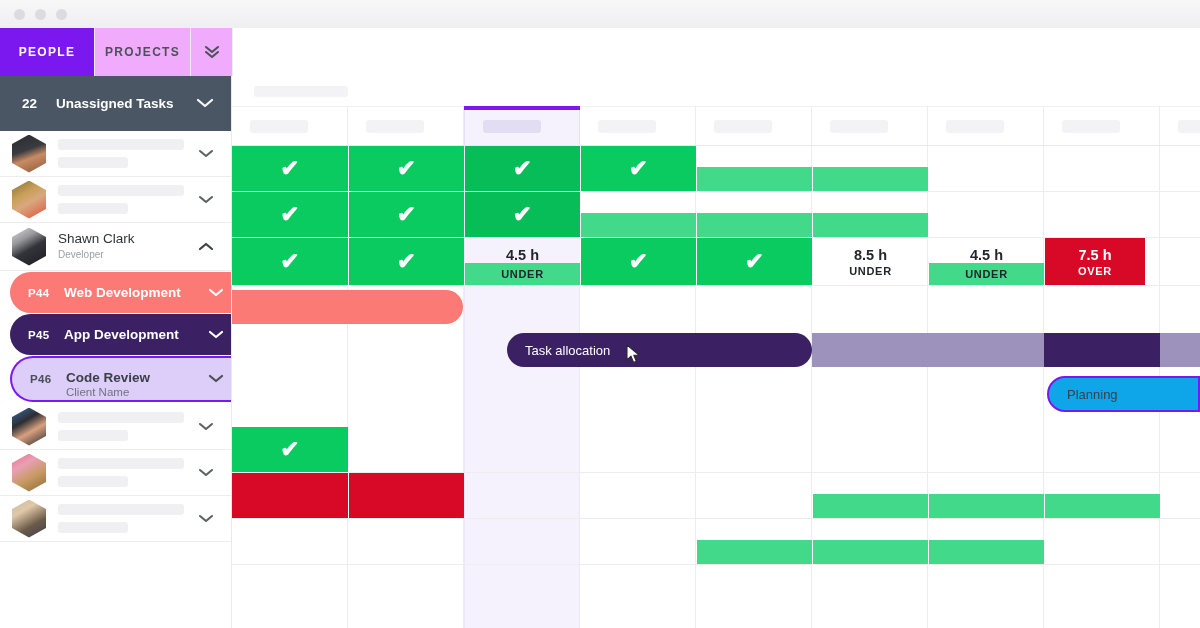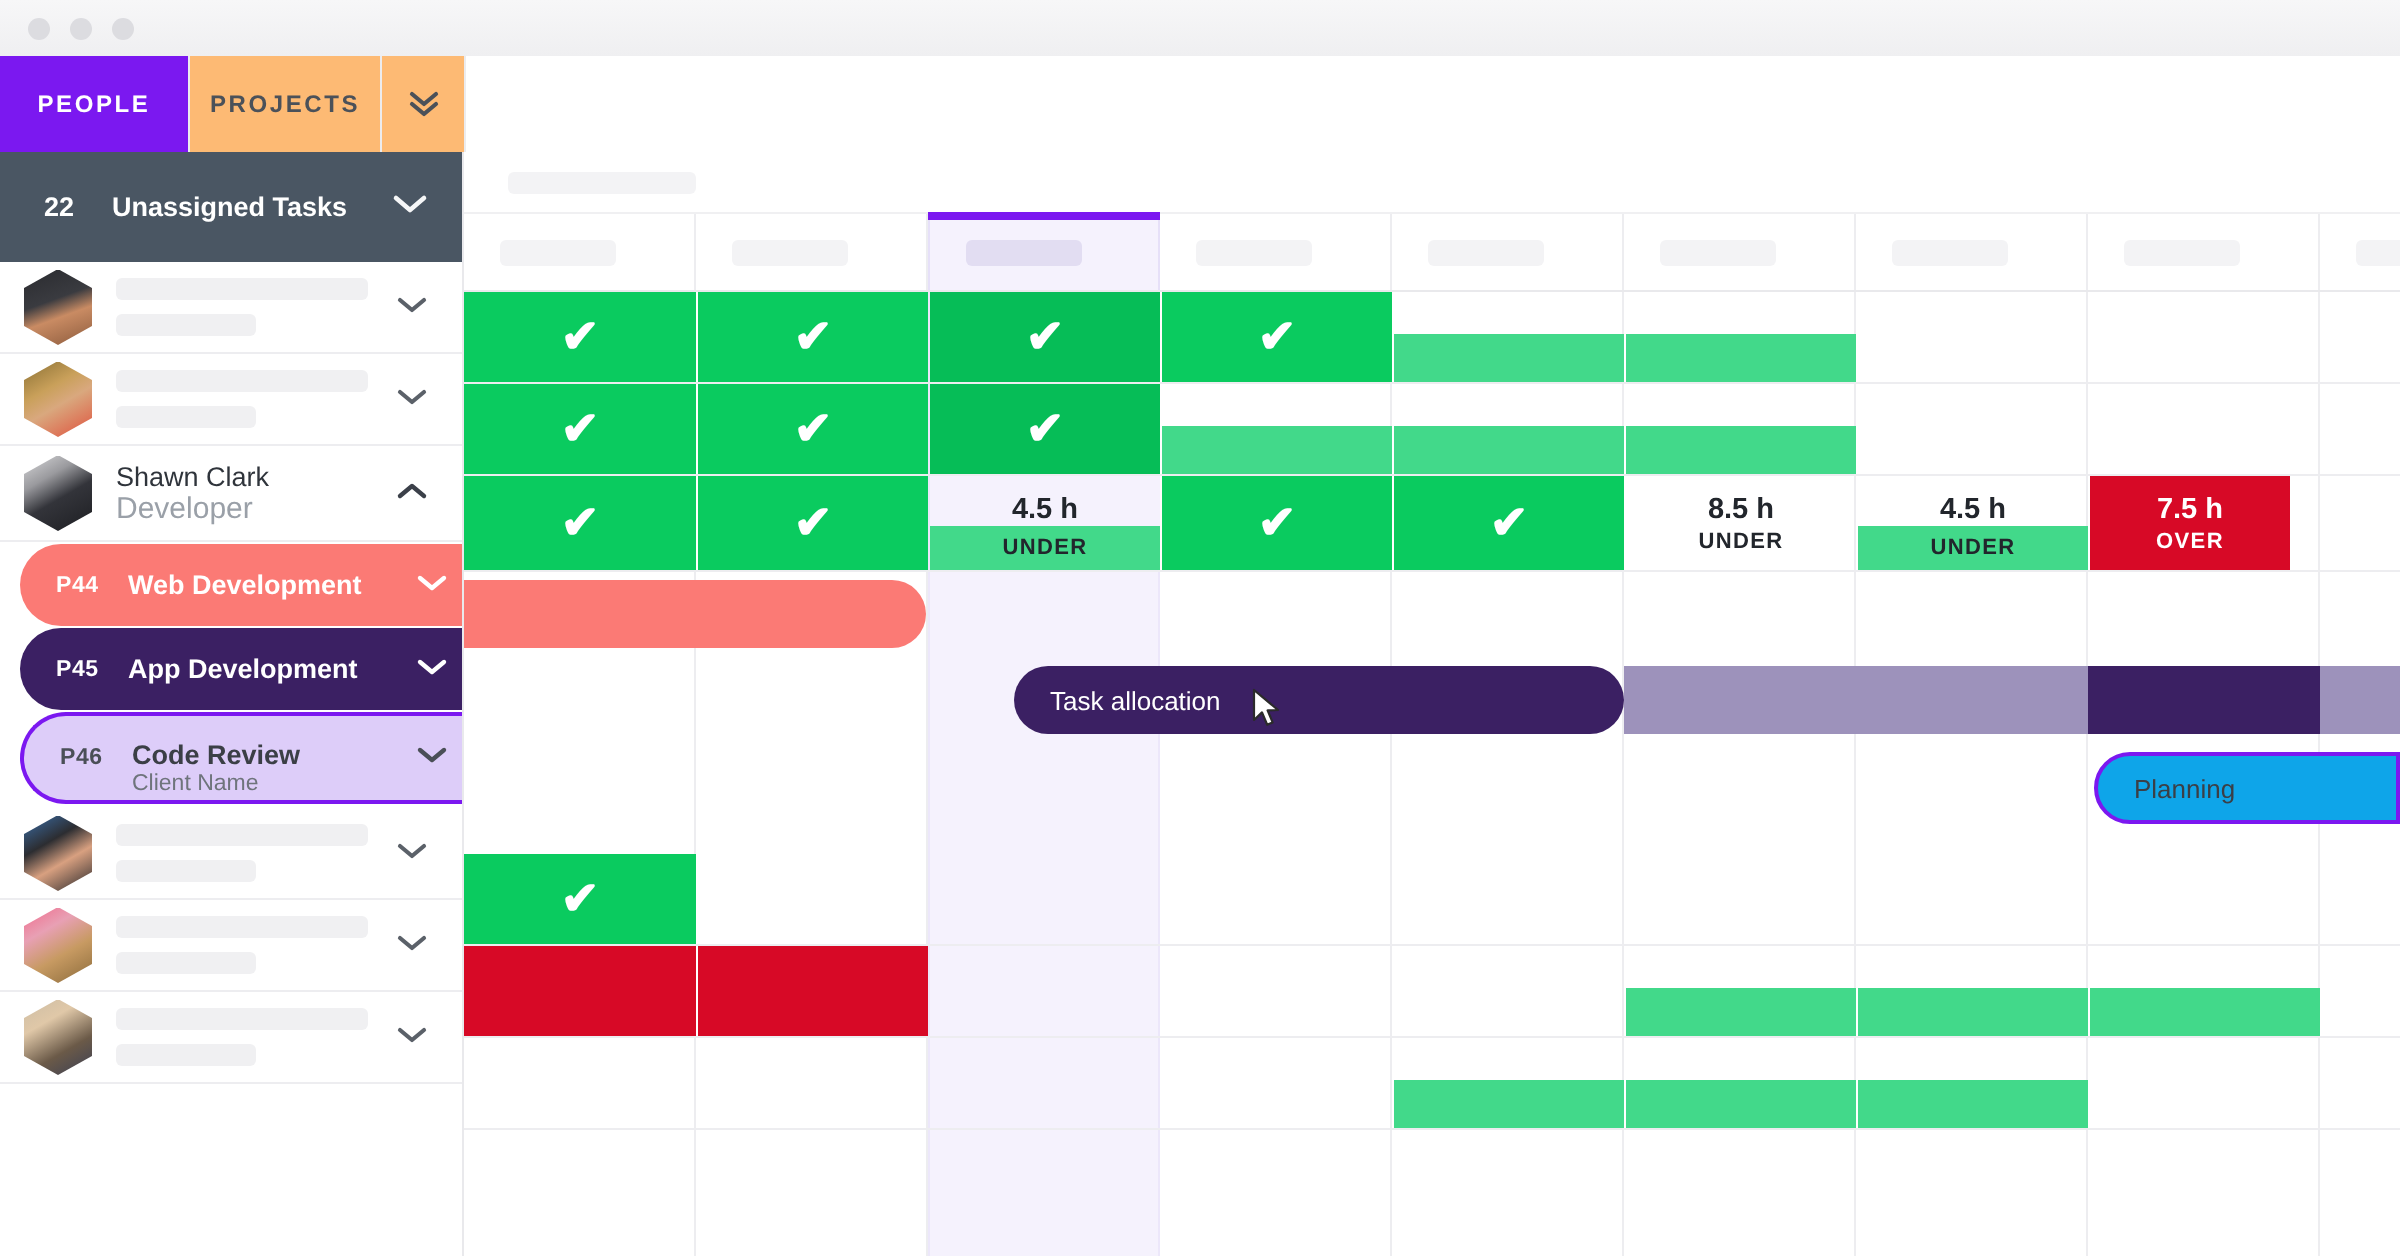--- a/index.html
+++ b/index.html
@@ -16,21 +16,21 @@
     position:absolute;left:0;top:0;width:1200px;height:28px;
     background:linear-gradient(#f7f7f8,#efeff1);
     border-bottom:1px solid #e4e4e7;
   }
   .dots{position:absolute;left:14px;top:9px;display:flex;gap:10px;}
   .dot{width:11px;height:11px;border-radius:50%;background:#dcdce0;}
 
   
   .tabbar{
     position:absolute;left:0;top:28px;width:1200px;height:48px;
-    background:#fdba74;border-bottom:1px solid #ececed;
+    background:#f0abfc;border-bottom:1px solid #ececed;
     display:flex;align-items:stretch;
   }
   .tab{
     width:95px;display:flex;align-items:center;justify-content:center;
     font-size:12px;font-weight:bold;letter-spacing:1.3px;
     color:#4b5159;border-right:1px solid #ececee;box-sizing:border-box;
     cursor:pointer;
   }
   .tab.active{background:#7b18f0;color:#ffffff;width:95px;}
   .tab.projects{width:96px;}
@@ -74,21 +74,21 @@
     -webkit-clip-path:polygon(50% 0%,100% 25%,100% 75%,50% 100%,0% 75%,0% 25%);
     clip-path:polygon(50% 0%,100% 25%,100% 75%,50% 100%,0% 75%,0% 25%);
     position:relative;overflow:hidden;
   }
   .hex .face{position:absolute;inset:0;}
   .skel{flex:1;}
   .skel .l1{height:11px;border-radius:3px;background:#f0f0f2;width:126px;margin-bottom:7px;}
   .skel .l2{height:11px;border-radius:3px;background:#f0f0f2;width:70px;}
   .nameblock{flex:1;}
   .nameblock .nm{font-size:13.5px;color:#2f343b;line-height:17px;}
-  .nameblock .rl{font-size:15px;color:#9aa0a8;line-height:16px;}
+  .nameblock .rl{font-size:10px;color:#9aa0a8;line-height:16px;}
   .caret{width:22px;text-align:center;color:#5b6169;flex:0 0 22px;cursor:pointer;}
 
   
   .projrow{
     position:relative;height:41px;margin:1px 0 1px 10px;
     border-radius:21px 0 0 21px;display:flex;align-items:center;
     padding-left:18px;box-sizing:border-box;cursor:pointer;color:#fff;
   }
   .projrow .pid{font-size:11.5px;font-weight:bold;width:36px;letter-spacing:.3px;}
   .projrow .pname{font-size:13.5px;font-weight:bold;flex:1;}

